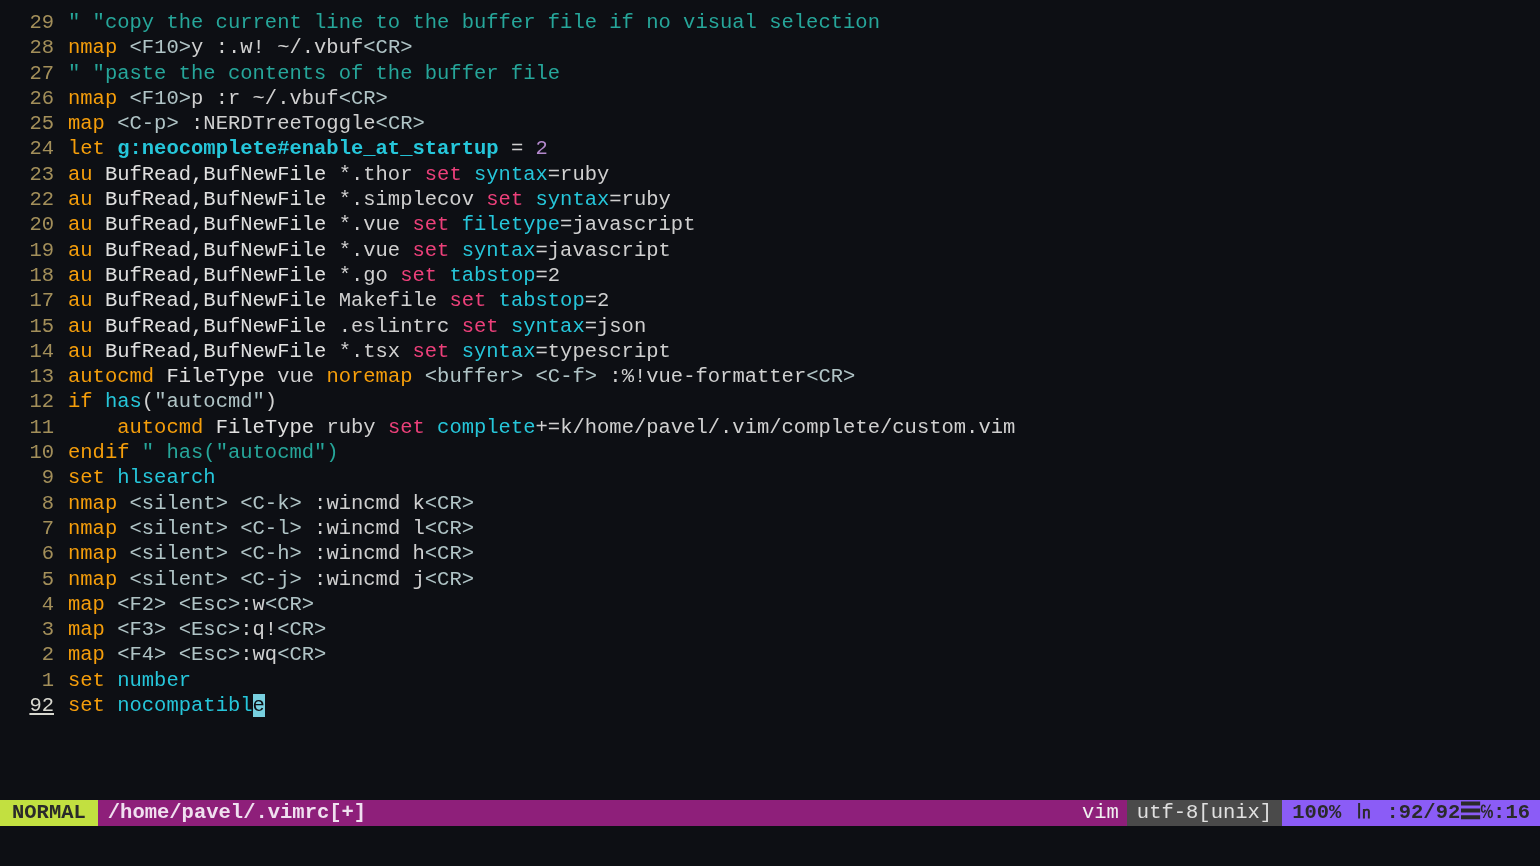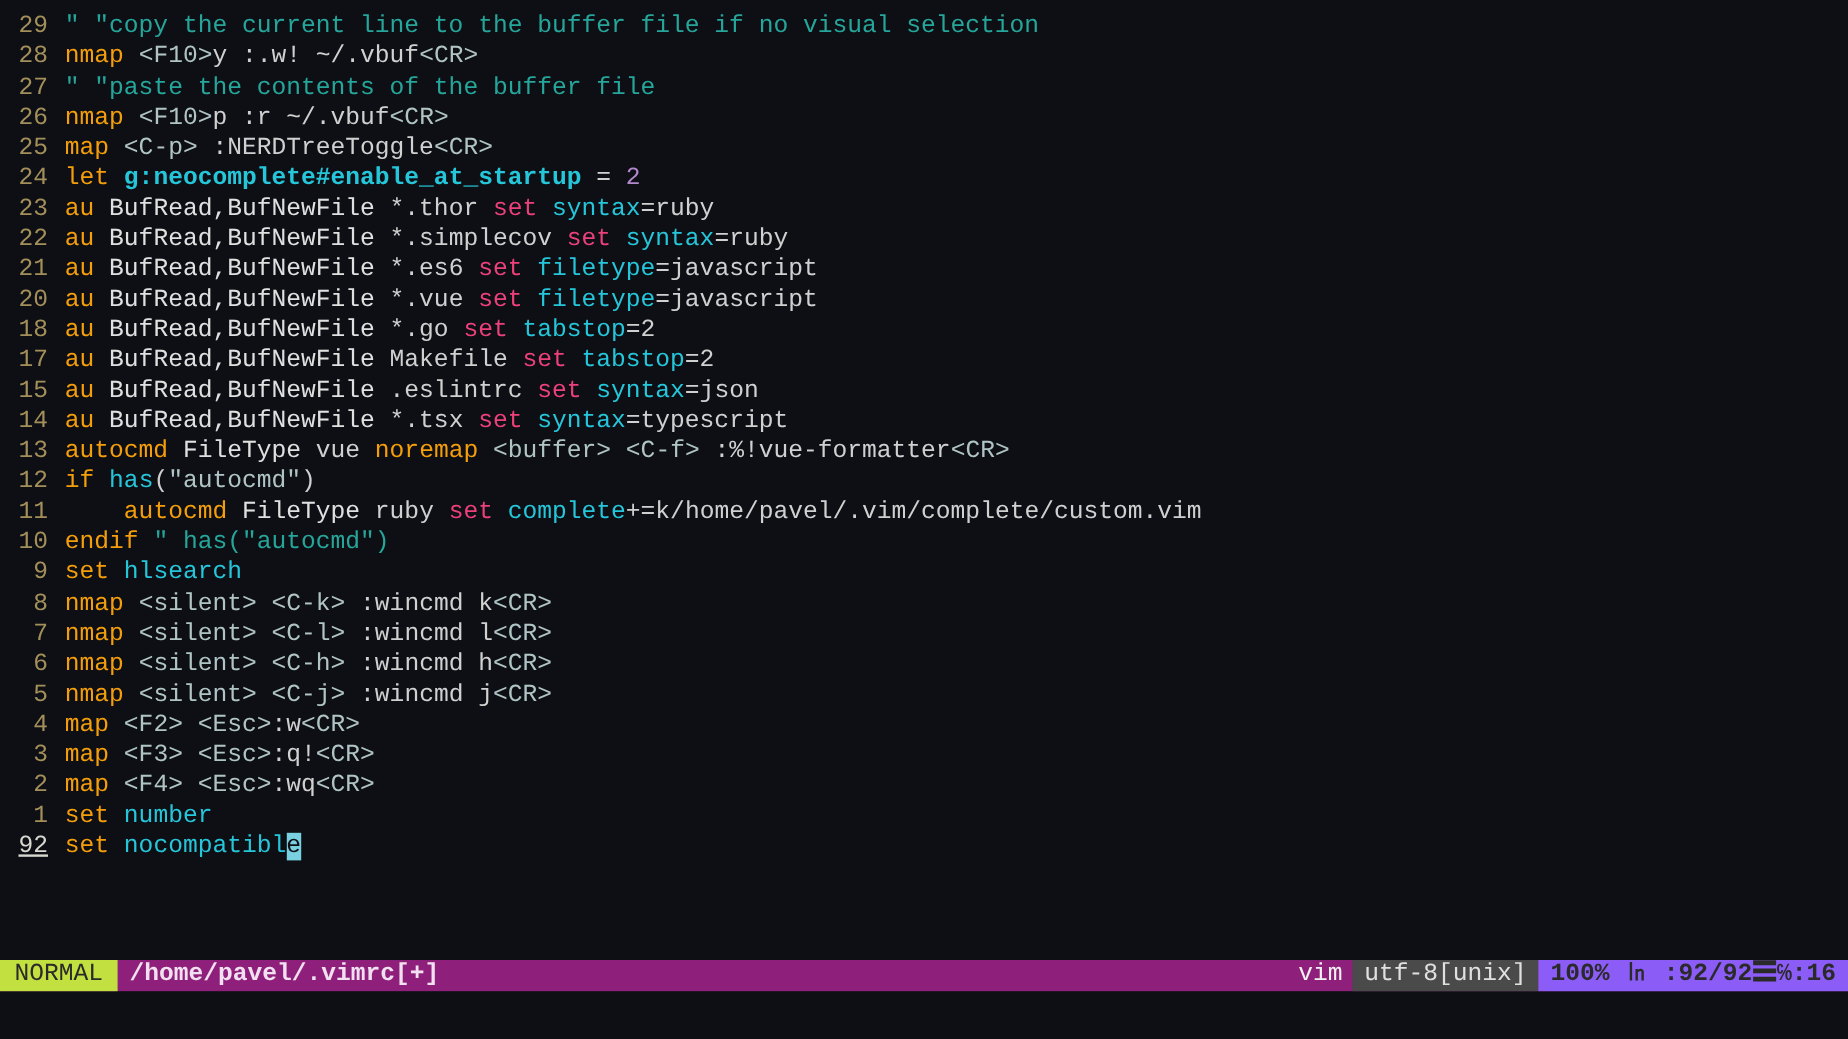--- a/index.html
+++ b/index.html
@@ -9,21 +9,21 @@
     font-size: 20.5px;
     line-height: 25.3px;
     color: #d0d0d0;
     overflow: hidden;
     width: 1540px;
     height: 866px;
     position: relative;
   }
   .editor {
     padding-top: 10px;
-    padding-left: 0;
+    padding-left: 14px;
   }
   .line {
     display: flex;
     white-space: pre;
   }
   .lineno {
     color: #a38f5a;
     width: 40px;
     text-align: right;
     margin-right: 14px;
@@ -61,42 +61,42 @@
     align-items: center;
     font-size: 20.5px;
     color: #e0e0e0;
   }
   .sl-mode {
     background: #c2e040;
     color: #2a2a2a;
     padding: 0 12px;
     height: 100%;
     display: flex; align-items: center;
-    font-weight: normal;
+    font-weight: bold;
   }
   .sl-sep1 { color: #c2e040; background:#8e1f7a; font-size:22px; margin-right:6px;}
   .sl-file { color: #f0e0f0; font-weight: bold; padding-left: 4px; flex: 1; }
   .sl-ft   { padding: 0 8px; color:#f0f0f0;}
   .sl-enc  { background: #4a4a4a; color:#e0e0e0; padding: 0 10px; height:100%; display:flex; align-items:center;}
   .sl-pos  { background: #8b5cf6; color:#2a2a2a; padding: 0 10px; height:100%; display:flex; align-items:center; font-weight:bold;}
 </style>
 </head>
 <body>
 
 <div class="editor" id="editor">
     <div class="line"><span class="lineno">29</span><span class="code"><span class="c-comment">" "copy the current line to the buffer file if no visual selection</span></span></div>
     <div class="line"><span class="lineno">28</span><span class="code"><span class="c-key">nmap</span><span> </span><span class="c-angle">&lt;F10&gt;</span><span class="c-cmd">y :.w! ~/.vbuf</span><span class="c-angle">&lt;CR&gt;</span></span></div>
     <div class="line"><span class="lineno">27</span><span class="code"><span class="c-comment">" "paste the contents of the buffer file</span></span></div>
     <div class="line"><span class="lineno">26</span><span class="code"><span class="c-key">nmap</span><span> </span><span class="c-angle">&lt;F10&gt;</span><span class="c-cmd">p :r ~/.vbuf</span><span class="c-angle">&lt;CR&gt;</span></span></div>
     <div class="line"><span class="lineno">25</span><span class="code"><span class="c-key">map</span><span> </span><span class="c-angle">&lt;C-p&gt;</span><span class="c-cmd"> :NERDTreeToggle</span><span class="c-angle">&lt;CR&gt;</span></span></div>
     <div class="line"><span class="lineno">24</span><span class="code"><span class="c-key">let</span><span> </span><span class="c-ident">g:neocomplete#enable_at_startup</span><span class="c-cmd"> = </span><span class="c-num">2</span></span></div>
     <div class="line"><span class="lineno">23</span><span class="code"><span class="c-key">au</span><span class="c-white"> BufRead,BufNewFile </span><span class="c-cmd">*.thor </span><span class="c-set">set</span><span> </span><span class="c-opt">syntax</span><span class="c-cmd">=ruby</span></span></div>
     <div class="line"><span class="lineno">22</span><span class="code"><span class="c-key">au</span><span class="c-white"> BufRead,BufNewFile </span><span class="c-cmd">*.simplecov </span><span class="c-set">set</span><span> </span><span class="c-opt">syntax</span><span class="c-cmd">=ruby</span></span></div>
-    <div class="line"><span class="lineno">21</span><span class="code"><span class="c-key">au</span><span class="c-white"> BufRead,BufNewFile </span><span class="c-cmd">*.es6 </span><span class="c-set">set</span><span> </span><span class="c-opt">filetype</span><span class="c-cmd">=javascript</span></span></div>
     <div class="line"><span class="lineno">20</span><span class="code"><span class="c-key">au</span><span class="c-white"> BufRead,BufNewFile </span><span class="c-cmd">*.vue </span><span class="c-set">set</span><span> </span><span class="c-opt">filetype</span><span class="c-cmd">=javascript</span></span></div>
+    <div class="line"><span class="lineno">19</span><span class="code"><span class="c-key">au</span><span class="c-white"> BufRead,BufNewFile </span><span class="c-cmd">*.vue </span><span class="c-set">set</span><span> </span><span class="c-opt">syntax</span><span class="c-cmd">=javascript</span></span></div>
     <div class="line"><span class="lineno">18</span><span class="code"><span class="c-key">au</span><span class="c-white"> BufRead,BufNewFile </span><span class="c-cmd">*.go </span><span class="c-set">set</span><span> </span><span class="c-opt">tabstop</span><span class="c-cmd">=2</span></span></div>
     <div class="line"><span class="lineno">17</span><span class="code"><span class="c-key">au</span><span class="c-white"> BufRead,BufNewFile </span><span class="c-cmd">Makefile </span><span class="c-set">set</span><span> </span><span class="c-opt">tabstop</span><span class="c-cmd">=2</span></span></div>
     <div class="line"><span class="lineno">15</span><span class="code"><span class="c-key">au</span><span class="c-white"> BufRead,BufNewFile </span><span class="c-cmd">.eslintrc </span><span class="c-set">set</span><span> </span><span class="c-opt">syntax</span><span class="c-cmd">=json</span></span></div>
     <div class="line"><span class="lineno">14</span><span class="code"><span class="c-key">au</span><span class="c-white"> BufRead,BufNewFile </span><span class="c-cmd">*.tsx </span><span class="c-set">set</span><span> </span><span class="c-opt">syntax</span><span class="c-cmd">=typescript</span></span></div>
     <div class="line"><span class="lineno">13</span><span class="code"><span class="c-key">autocmd</span><span class="c-white"> FileType </span><span class="c-cmd">vue </span><span class="c-key">noremap</span><span> </span><span class="c-angle">&lt;buffer&gt;</span><span> </span><span class="c-angle">&lt;C-f&gt;</span><span class="c-cmd"> :%!vue-formatter</span><span class="c-angle">&lt;CR&gt;</span></span></div>
     <div class="line"><span class="lineno">12</span><span class="code"><span class="c-key">if</span><span> </span><span class="c-func">has</span><span class="c-cmd">(</span><span class="c-str">"autocmd"</span><span class="c-cmd">)</span></span></div>
     <div class="line"><span class="lineno">11</span><span class="code"><span>    </span><span class="c-key">autocmd</span><span class="c-white"> FileType </span><span class="c-cmd">ruby </span><span class="c-set">set</span><span> </span><span class="c-opt">complete</span><span class="c-cmd">+=k/home/pavel/.vim/complete/custom.vim</span></span></div>
     <div class="line"><span class="lineno">10</span><span class="code"><span class="c-key">endif</span><span> </span><span class="c-comment">" has("autocmd")</span></span></div>
     <div class="line"><span class="lineno">9</span><span class="code"><span class="c-key">set</span><span> </span><span class="c-opt">hlsearch</span></span></div>
     <div class="line"><span class="lineno">8</span><span class="code"><span class="c-key">nmap</span><span> </span><span class="c-angle">&lt;silent&gt;</span><span> </span><span class="c-angle">&lt;C-k&gt;</span><span class="c-cmd"> :wincmd k</span><span class="c-angle">&lt;CR&gt;</span></span></div>

